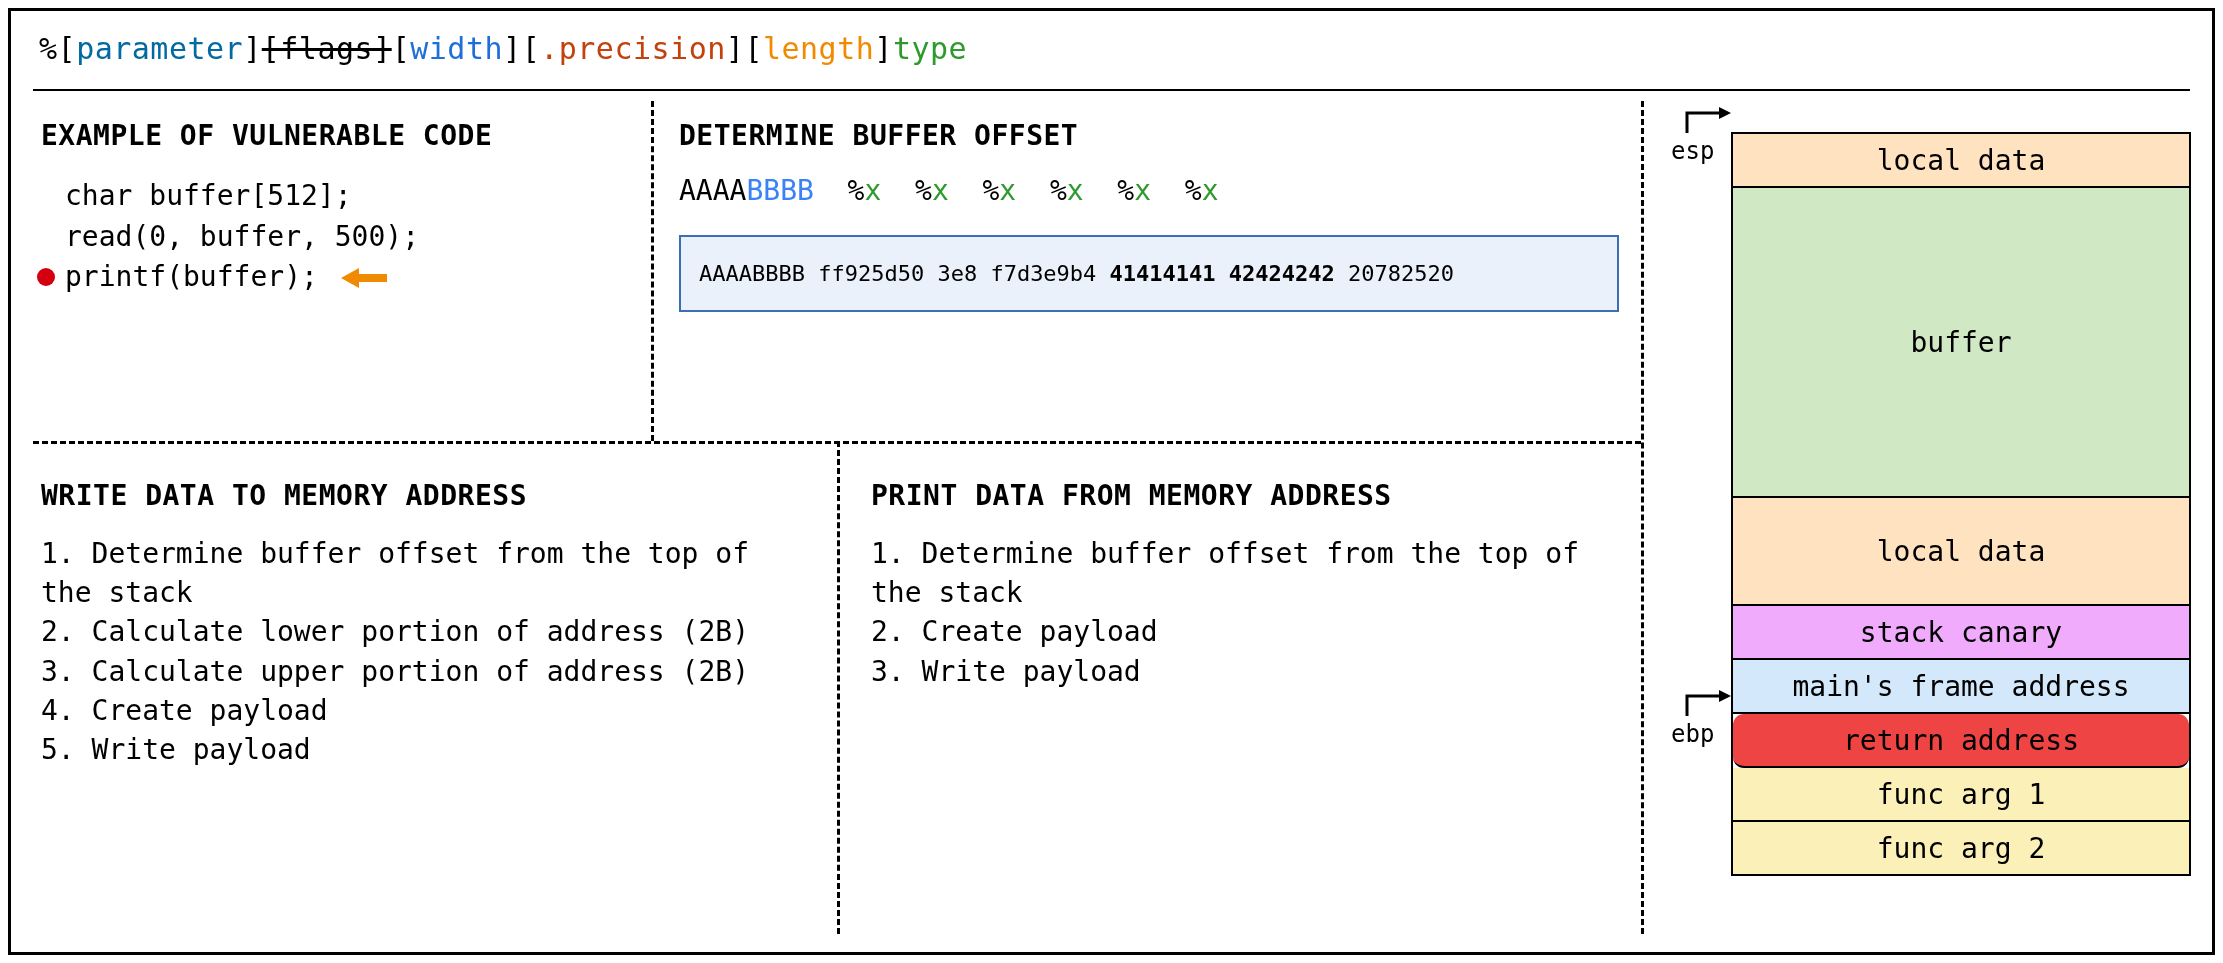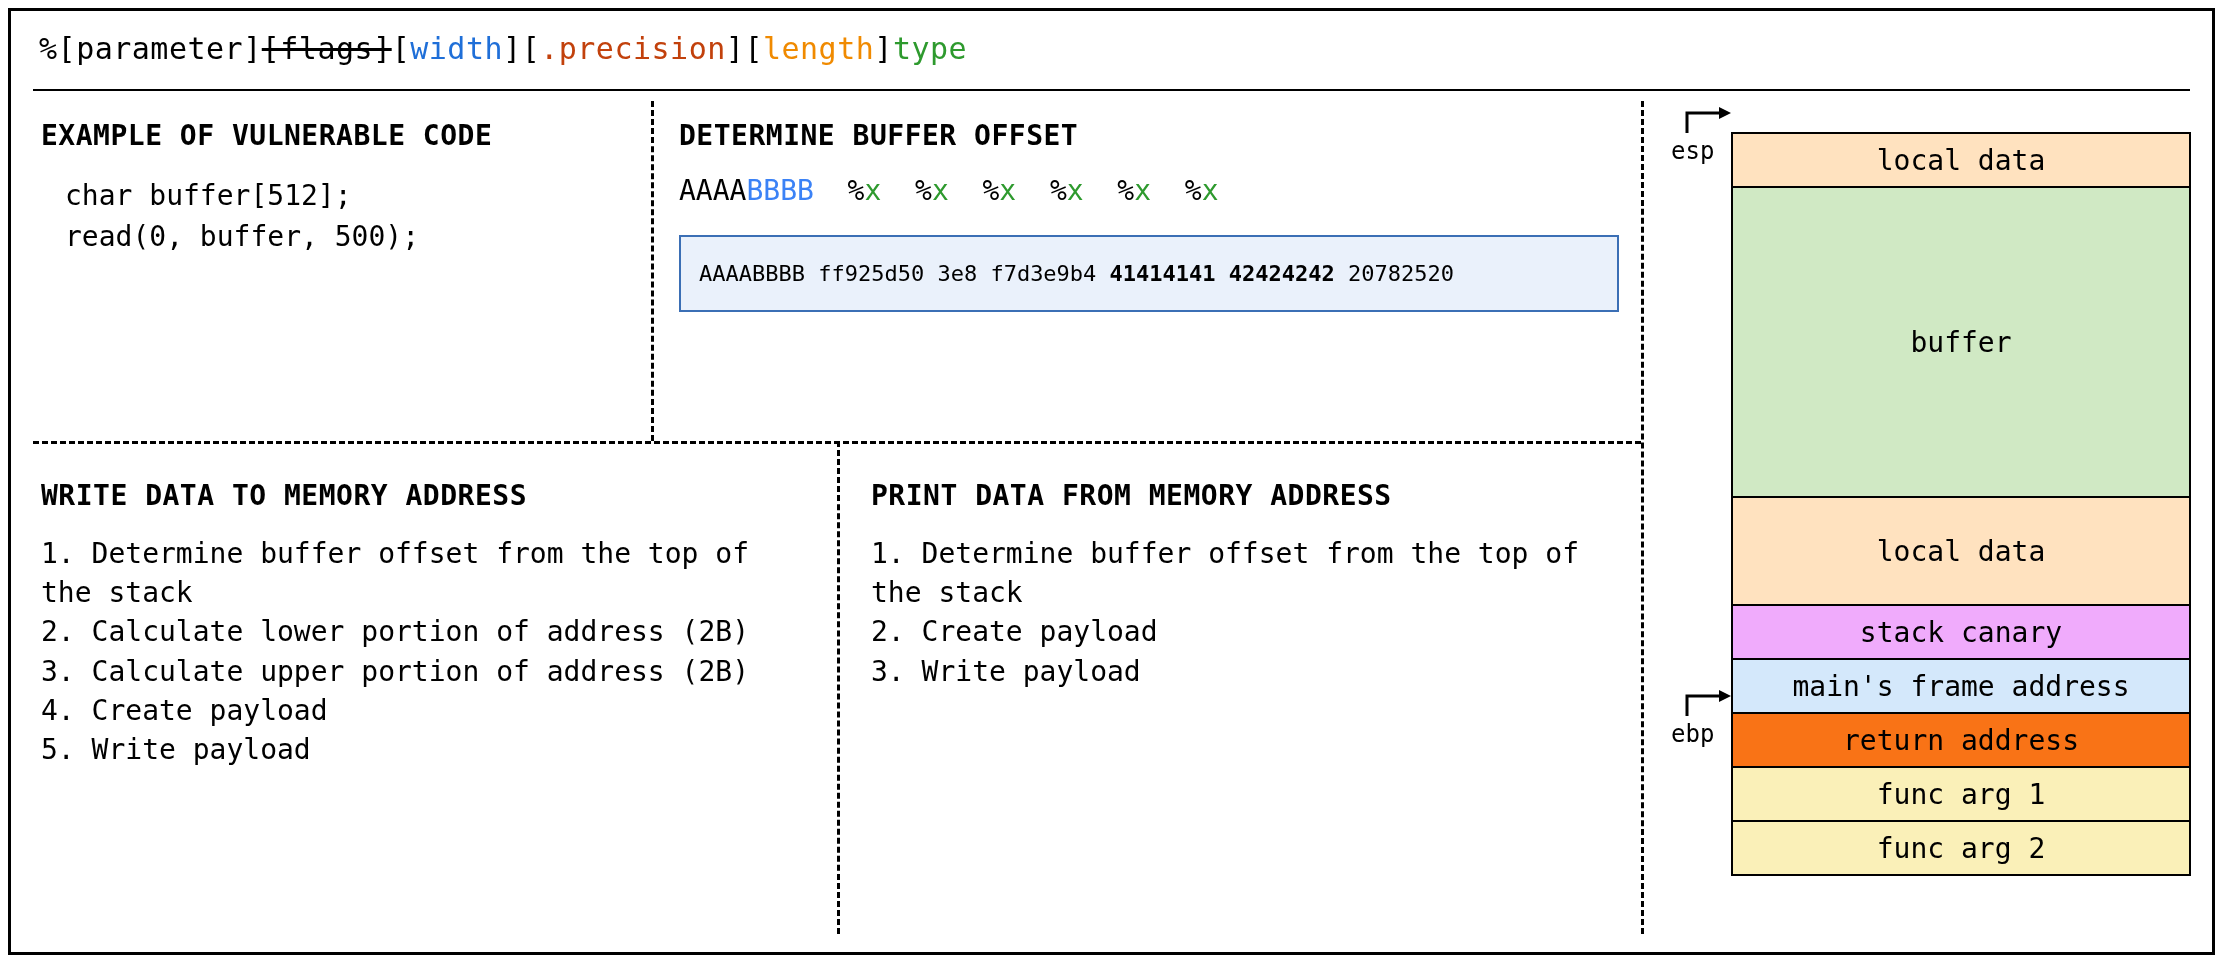--- a/index.html
+++ b/index.html
@@ -18,21 +18,21 @@
   
   .fmt-header {
     position: absolute;
     left: 28px;
     top: 20px;
     font-size: 30px;
     letter-spacing: 0.5px;
   }
   .fmt-header .percent { color: #000; }
   .fmt-header .brk { color: #000; }
-  .fmt-header .parameter { color: #000000; text-align: center; }
+  .fmt-header .parameter { color: #0369a1; text-align: center; }
   .fmt-header .flags { color: #000; text-decoration: line-through; }
   .fmt-header .width { color: #1f6fd8; }
   .fmt-header .precision { color: #c2410c; }
   .fmt-header .length { color: #f08a00; }
   .fmt-header .type { color: #2e9a2e; }
   .hr {
     position: absolute;
     left: 22px; right: 22px; top: 78px;
     border-top: 2px solid #000;
   }
@@ -93,21 +93,21 @@
   .stack-cell {
     border-bottom: 2px solid #000;
     text-align: center;
     font-size: 28px;
     display:flex; align-items:center; justify-content:center;
   }
   .c-peach { background:#ffe2bf; }
   .c-green { background:#d0e9c4; }
   .c-purple{ background:#f0abfc; }
   .c-blue  { background:#d4e8fb; }
-  .c-red   { background:#f97316; }
+  .c-red   { background:#ef4444;border-radius:11px; }
   .c-yellow{ background:#faf0b8; }
   .h-norm { height: 54px; }
   .h-big  { height: 310px; }
   .h-local2 { height: 108px; }
 
   .reg-label {
     position:absolute; font-size: 24px;
   }
   .ptr-arrow { position:absolute; }
   .ptr-arrow svg { display:block; }
@@ -125,20 +125,29 @@
   <div class="dash-v1"></div>
   <div class="dash-h1"></div>
   <div class="dash-v2"></div>
   <div class="dash-v3"></div>
 
   <div class="sec-example">
     <div class="section-title">EXAMPLE OF VULNERABLE CODE</div>
     <div class="code-block">
       <div class="code-line">char buffer[512];</div>
       <div class="code-line">read(0, buffer, 500);</div>
+      <div class="code-line">
+        <span class="red-dot"></span>
+        <span>printf(buffer);</span>
+        <span class="arrow-left">
+          <svg width="46" height="24">
+              <polygon points="0,12 18,2 18,8 46,8 46,16 18,16 18,22" fill="#f08a00"></polygon>
+            </svg>
+        </span>
+      </div>
     </div>
   </div>
 
   <div class="sec-offset">
     <div class="section-title">DETERMINE BUFFER OFFSET</div>
     <div class="offset-input">
       <span class="aaaa">AAAA</span><span class="bbbb">BBBB</span>
       &nbsp;<span class="perc">%</span><span class="x">x</span>
       &nbsp;<span class="perc">%</span><span class="x">x</span>
       &nbsp;<span class="perc">%</span><span class="x">x</span>

